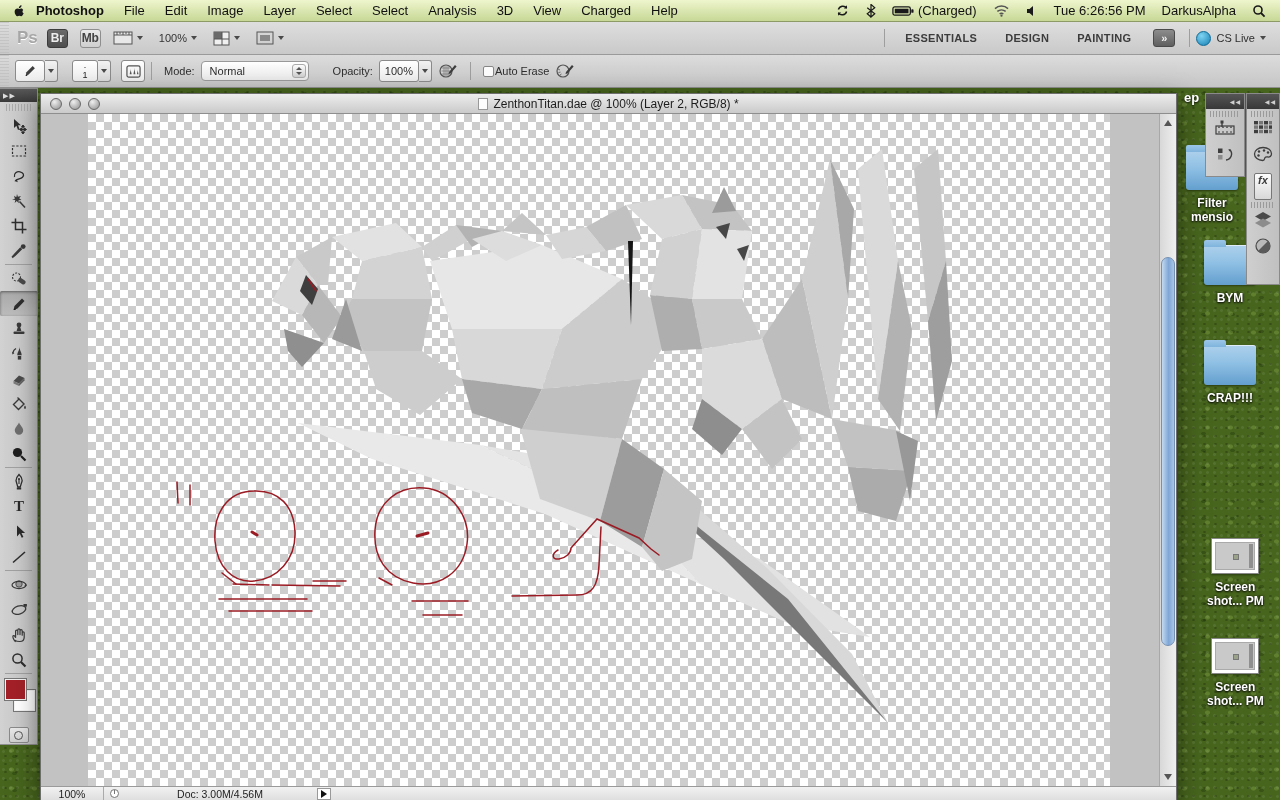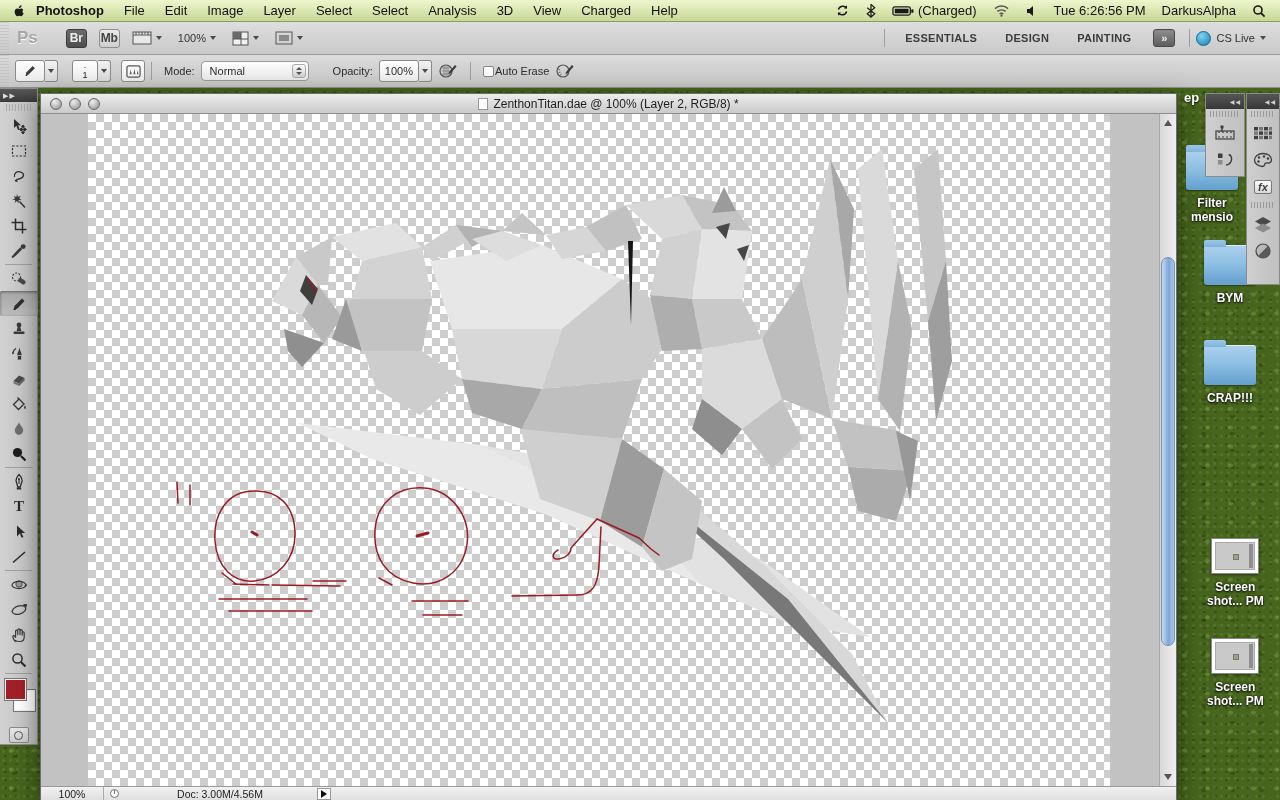--- a/index.html
+++ b/index.html
@@ -21,21 +21,21 @@
   .menubar .app { font-weight:bold; }
   .menubar .spacer { flex:1; }
   .menubar .ritem { padding:0 8px; display:flex; align-items:center; gap:4px; }
   .apple { width:14px; height:15px; margin-left:12px; }
 
   
   .appbar { position:absolute; left:0; top:22px; width:1280px; height:33px;
     background:linear-gradient(#dedede,#c9c9c9); border-bottom:1px solid #9a9a9a;
     display:flex; align-items:center; font-size:11px; color:#333; }
   .grip { width:9px; height:100%; background:repeating-linear-gradient(180deg,#bbb 0 1px,transparent 1px 3px); opacity:.6; }
-  .pslogo { font-size:17px; font-weight:bold; color:#a6a6a6; text-shadow:0 1px 0 #fff; padding:0 28px 0 8px; }
+  .pslogo { font-size:17px; font-weight:bold; color:#a6a6a6; text-shadow:0 1px 0 #fff; padding:0 9px 0 8px; }
   .sqbtn { width:21px; height:19px; border-radius:3px; display:flex; align-items:center; justify-content:center;
     font-size:12px; font-weight:bold; margin-right:12px; }
   .br { background:linear-gradient(#6b6b6b,#4e4e4e); color:#eee; border:1px solid #3c3c3c; }
   .mb { background:linear-gradient(#e9e9e9,#cfcfcf); color:#444; border:1px solid #8e8e8e; }
   .abgroup { display:flex; align-items:center; gap:4px; margin-right:16px; }
   .tri-down { width:0; height:0; border-left:3.5px solid transparent; border-right:3.5px solid transparent; border-top:4px solid #4a4a4a; }
   .ab-icon { display:inline-block; }
   .zoomtext { font-size:11px; color:#333; }
   .ws { font-size:11px; font-weight:bold; color:#3c3c3c; padding:0 14px; letter-spacing:.3px; }
   .ovf { background:linear-gradient(#8c8c8c,#5f5f5f); color:#f2f2f2; border:1px solid #4a4a4a; border-radius:3px;
@@ -110,21 +110,21 @@
   .st-play { width:14px; height:12px; background:#fff; border:1px solid #999; display:flex; align-items:center; justify-content:center; margin-left:2px; }
   .tri-right { width:0; height:0; border-top:4px solid transparent; border-bottom:4px solid transparent; border-left:6px solid #111; }
   .pie { width:9px; height:9px; border:1px solid #777; border-radius:50%; margin:0 6px; position:relative; background:#fff; }
   .pie::after { content:""; position:absolute; left:3px; top:0px; width:1px; height:4px; background:#777; }
 
   
   .dock { position:absolute; background:linear-gradient(90deg,#cfcfcf,#c0c0c0); border:1px solid #8a8a8a; }
   .dock-head { height:15px; background:linear-gradient(#555,#383838); color:#cfcfcf; font-size:6px;
     display:flex; align-items:center; justify-content:flex-end; padding-right:3px; letter-spacing:1px; }
   .dock-grip { height:6px; margin:2px 4px; background:repeating-linear-gradient(90deg,#9a9a9a 0 1px,transparent 1px 3px); }
-  .dock-ico { height:27px; display:flex; align-items:center; justify-content:center; }
+  .dock-ico { height:27px; display:flex; justify-content:center; }
   .fxtxt { font-size:11px; font-style:italic; font-weight:bold; color:#3e3e3e; background:linear-gradient(#fdfdfd,#d8d8d8);
     border:1px solid #777; border-radius:2px; padding:0 3px; }
 
   
   .dicon { position:absolute; display:flex; flex-direction:column; align-items:center; }
   .folder { position:relative; width:52px; height:40px; border-radius:3px;
     background:linear-gradient(180deg,#aed1ec 0%, #8fc0e4 45%, #639fce 100%); box-shadow:inset 0 1px 0 rgba(255,255,255,.6), 0 1px 2px rgba(0,0,0,.4); }
   .folder::before { content:""; position:absolute; top:-5px; left:0; width:22px; height:7px; border-radius:2px 2px 0 0;
     background:linear-gradient(#9cc6e8,#7fb4dc); }
   .dlabel { margin-top:6px; font-size:12px; font-weight:bold; color:#fff; text-align:center; line-height:14px;

